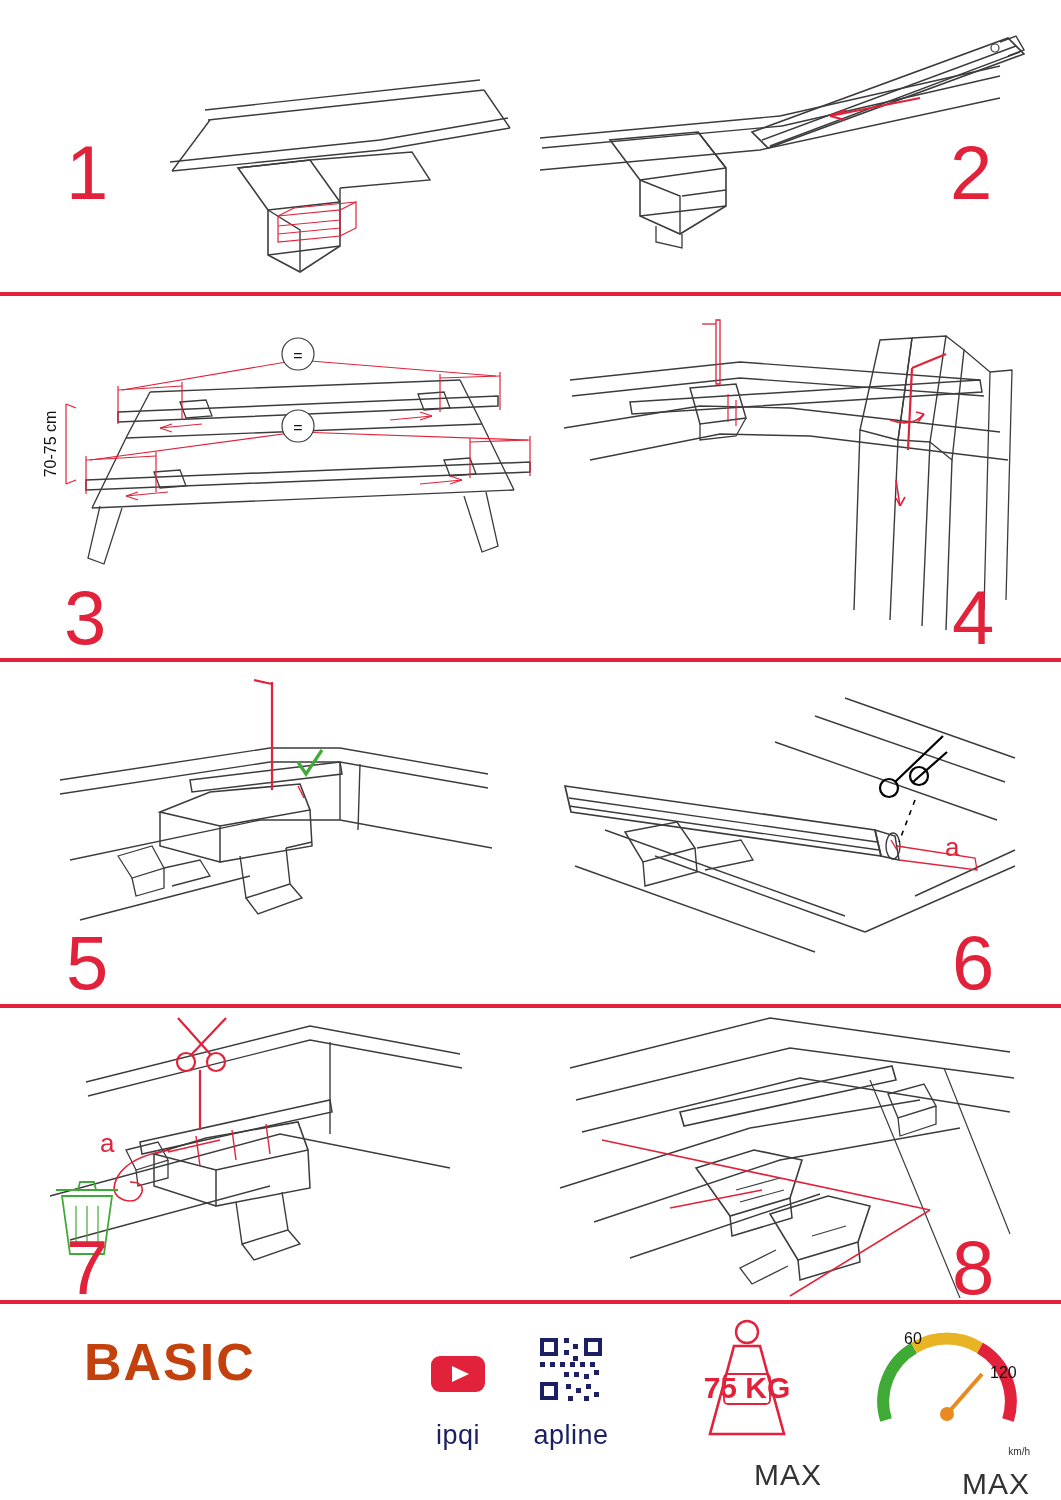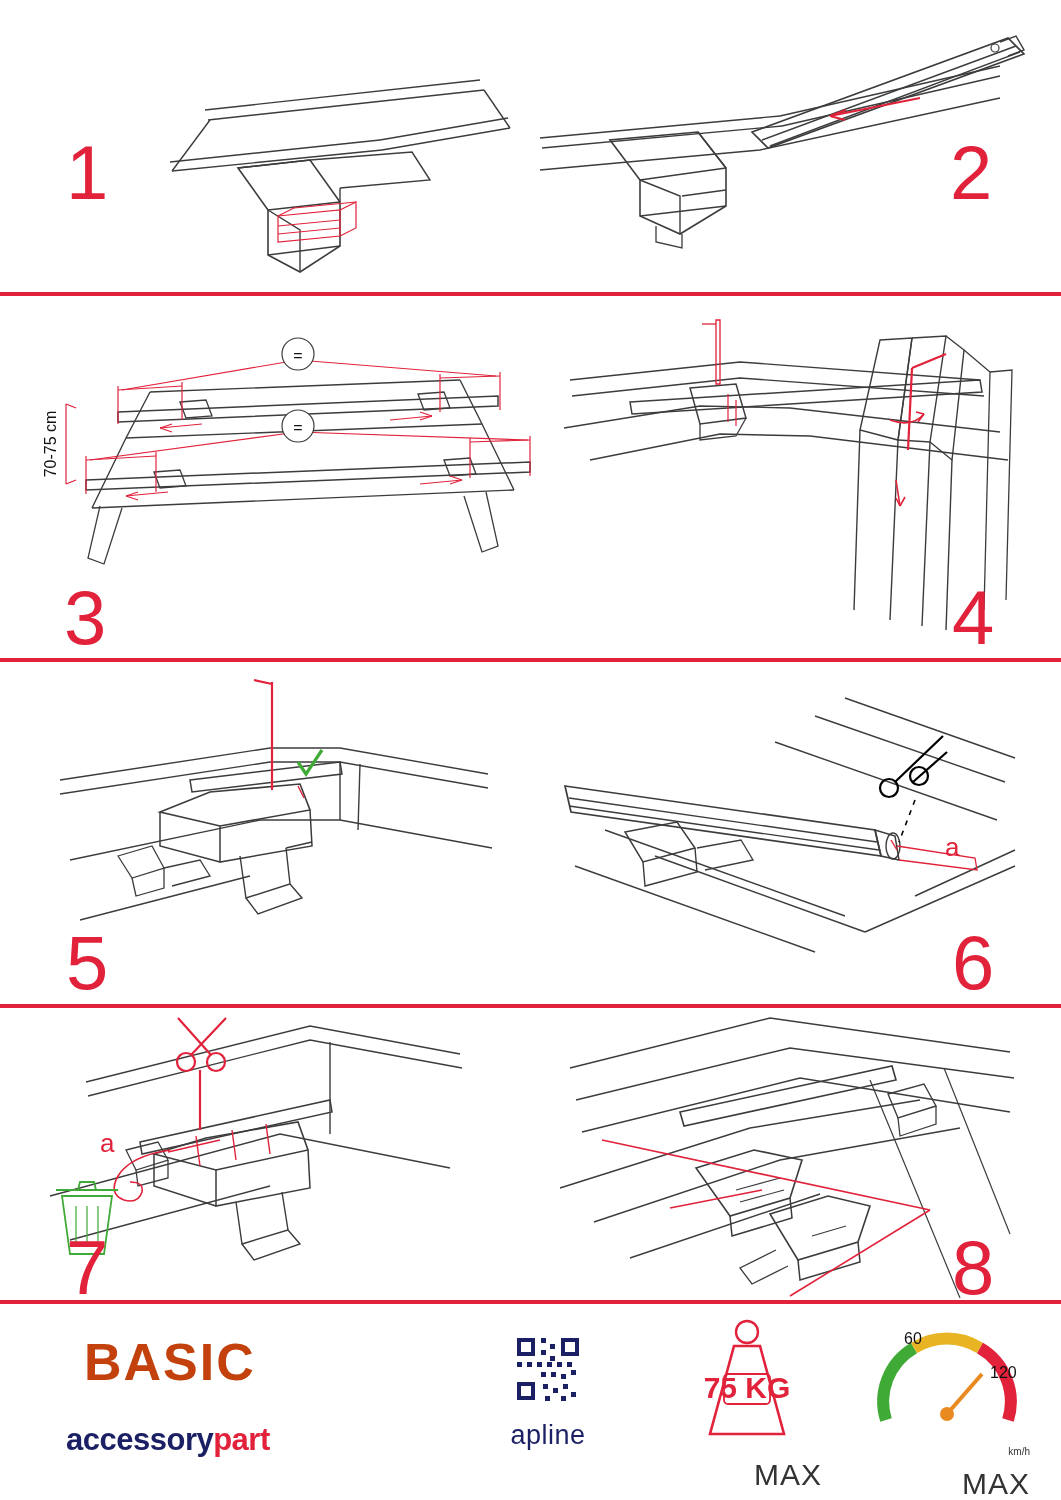--- a/index.html
+++ b/index.html
@@ -94,21 +94,21 @@
   .logo-caption {
     font-size: 27px;
     letter-spacing: 0.5px;
     margin-top: 6px;
     color: #1b1f63;
   }
   .logo-caption .navy { color: #1b1f63; }
 
   .mdak  { left: 282px; top: 28px; width: 120px; }
   .ipqi  { left: 398px; top: 28px; width: 120px; }
-  .apline{ left: 478px; top: 28px; width: 140px; }
+  .apline{ left: 501px; top: 28px; width: 140px; }
 
   .weight-block {
     position: absolute;
     left: 672px;
     top: 12px;
     width: 150px;
     text-align: right;
   }
   .speed-block {
     position: absolute;
@@ -493,25 +493,29 @@
         <path d="M390 202 L250 288"></path>
         <path d="M130 200 L222 182"></path>
       </g>
     </svg>
   </div>
   <div class="step-num n8">8</div>
 
   <div class="footer">
 
     <div class="brand-basic">BASIC</div>
-    <div class="brand-accessory">
-      <span class="a">accessory</span><span class="b">part</span>
+
+
+    <div class="logo-block ipqi">
+      <svg width="70" height="78" viewBox="0 0 70 78">
+        <rect x="8" y="24" width="54" height="36" rx="9" fill="#e1223a"></rect>
+        <path d="M29 34 L46 42 L29 50 Z" fill="#ffffff"></path>
+      </svg>
+      <div class="logo-caption">ipqi</div>
     </div>
-
-
 
     <div class="logo-block apline">
       <svg width="86" height="78" viewBox="0 0 86 78">
         <g fill="#1b1f63">
           <rect x="12" y="6" width="18" height="18"></rect>
             <rect x="16" y="10" width="10" height="10" fill="#ffffff"></rect>
           <rect x="56" y="6" width="18" height="18"></rect>
             <rect x="60" y="10" width="10" height="10" fill="#ffffff"></rect>
           <rect x="12" y="50" width="18" height="18"></rect>
             <rect x="16" y="54" width="10" height="10" fill="#ffffff"></rect>

